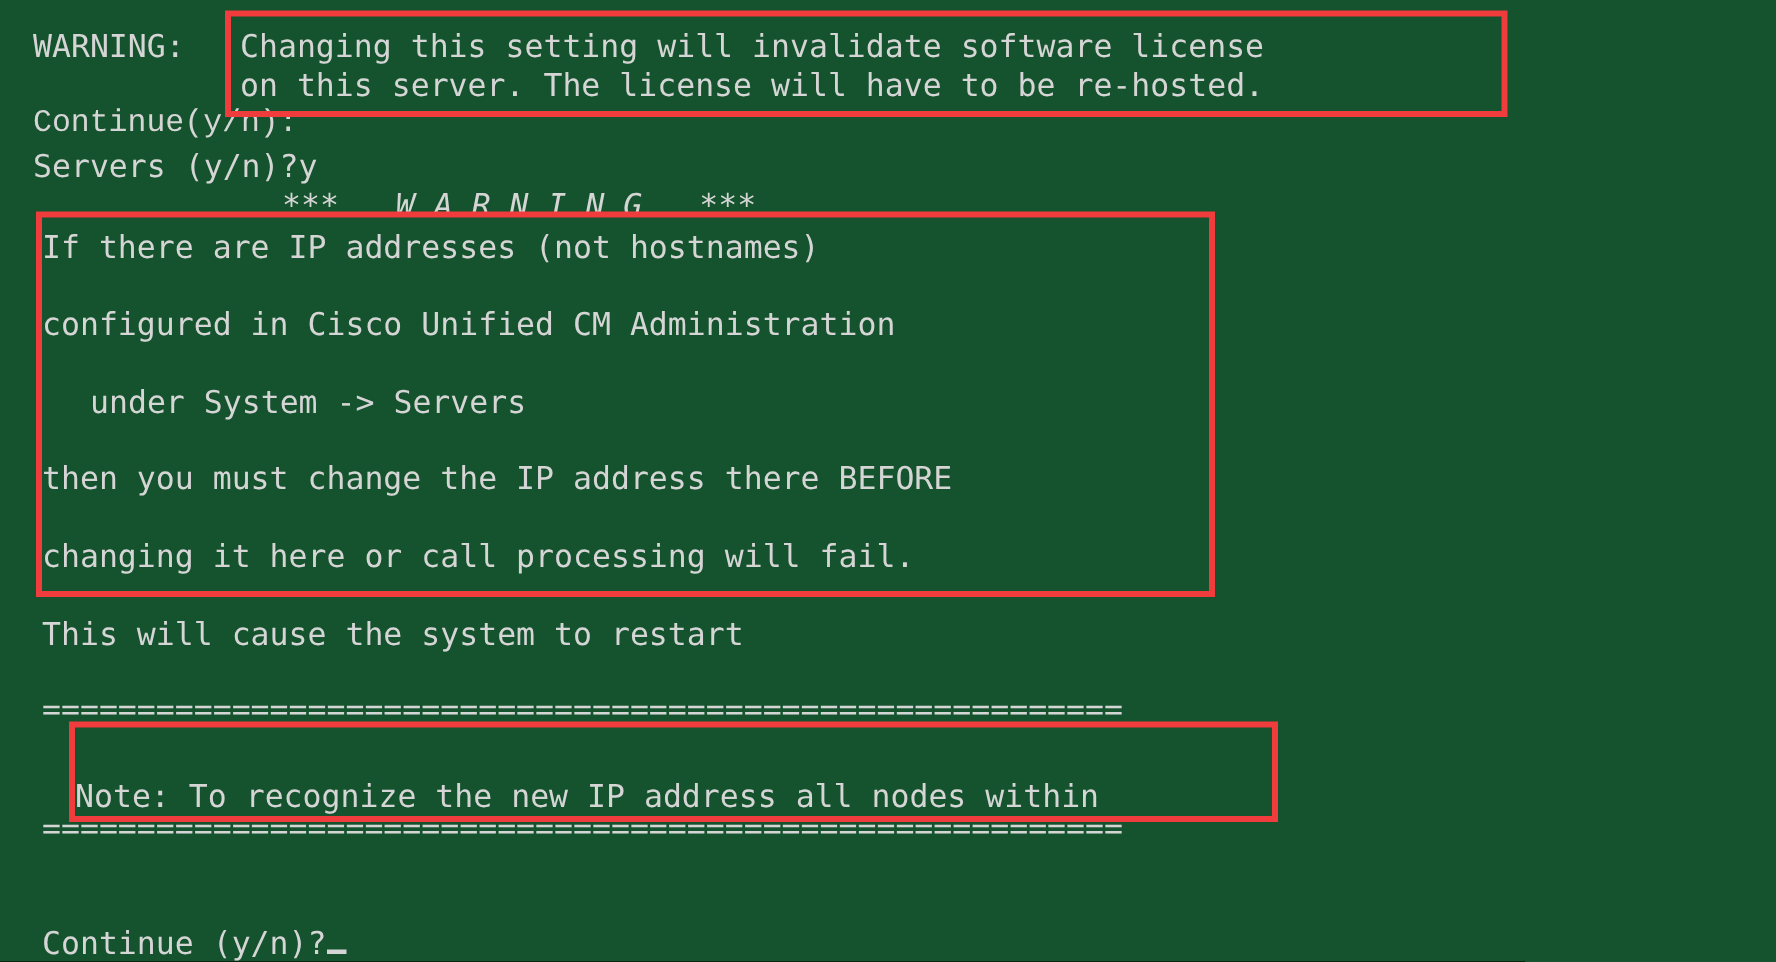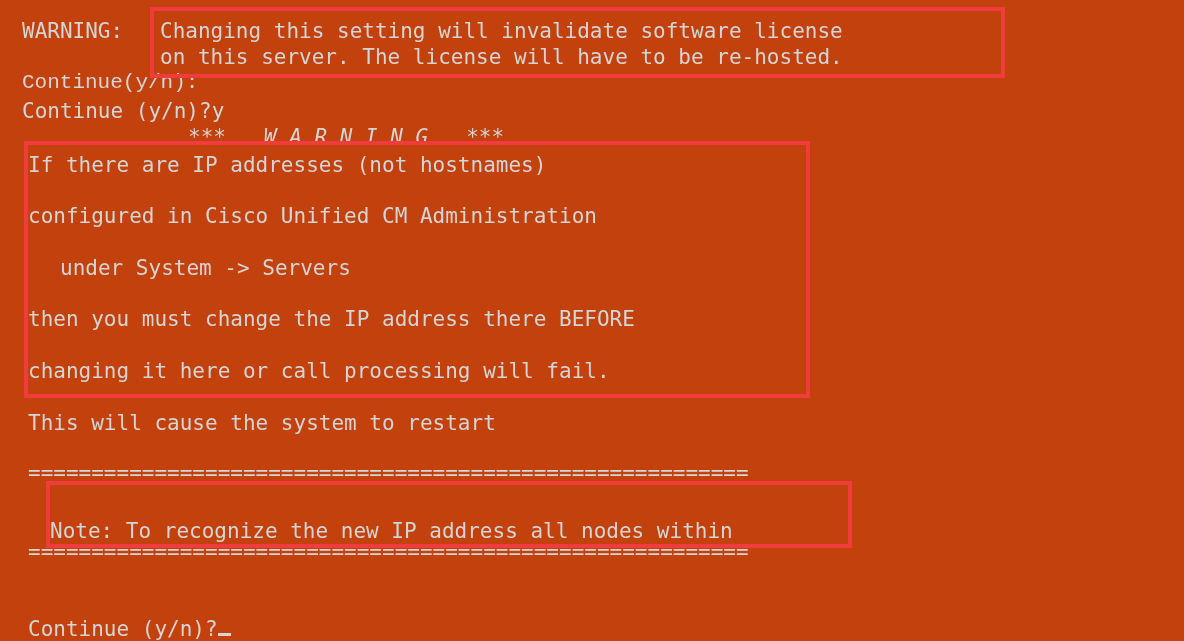--- a/index.html
+++ b/index.html
@@ -5,21 +5,21 @@
 <style>
   html, body {
     margin: 0;
     padding: 0;
     background: #000000;
   }
   #screen {
     position: relative;
     width: 1184px;
     height: 641px;
-    background: #c2410c;
+    background: #14532d;
     overflow: hidden;
     font-family: "DejaVu Sans Mono", "Liberation Mono", monospace;
   }
   .line {
     position: absolute;
     left: 0;
     white-space: pre;
     color: #d5d5d5;
     font-size: 21px;
     line-height: 26px;
@@ -50,21 +50,21 @@
 <body>
 
 <div id="screen">
 
   <div class="line" style="top:18px; left:22px;"><span>WARNING:</span></div>
   <div class="line" style="top:18px; left:160px;text-align:center;">Changing this setting will invalidate software license</div>
   <div class="line" style="top:44px; left:160px;">on this server. The license will have to be re-hosted.</div>
 
   <div class="line" style="top:70px; left:22px;font-family:Liberation Mono, monospace;">Continue(y/n):</div>
 
-  <div class="line" style="top:98px; left:22px;">Continue (y/n)?y</div>
+  <div class="line" style="top:98px; left:22px;">Servers (y/n)?y</div>
 
   <div class="line" style="top:124px; left:188px;font-style:italic;">***   W A R N I N G   ***</div>
 
   <div class="line" style="top:152px; left:28px;">If there are IP addresses (not hostnames)</div>
   <div class="line" style="top:203px; left:28px;">configured in Cisco Unified CM Administration</div>
   <div class="line" style="top:255px; left:28px;padding-left:32px;">under System -&gt; Servers</div>
   <div class="line" style="top:306px; left:28px;">then you must change the IP address there BEFORE</div>
   <div class="line" style="top:358px; left:28px;">changing it here or call processing will fail.</div>
 
   <div class="line" style="top:410px; left:28px;">This will cause the system to restart</div>

